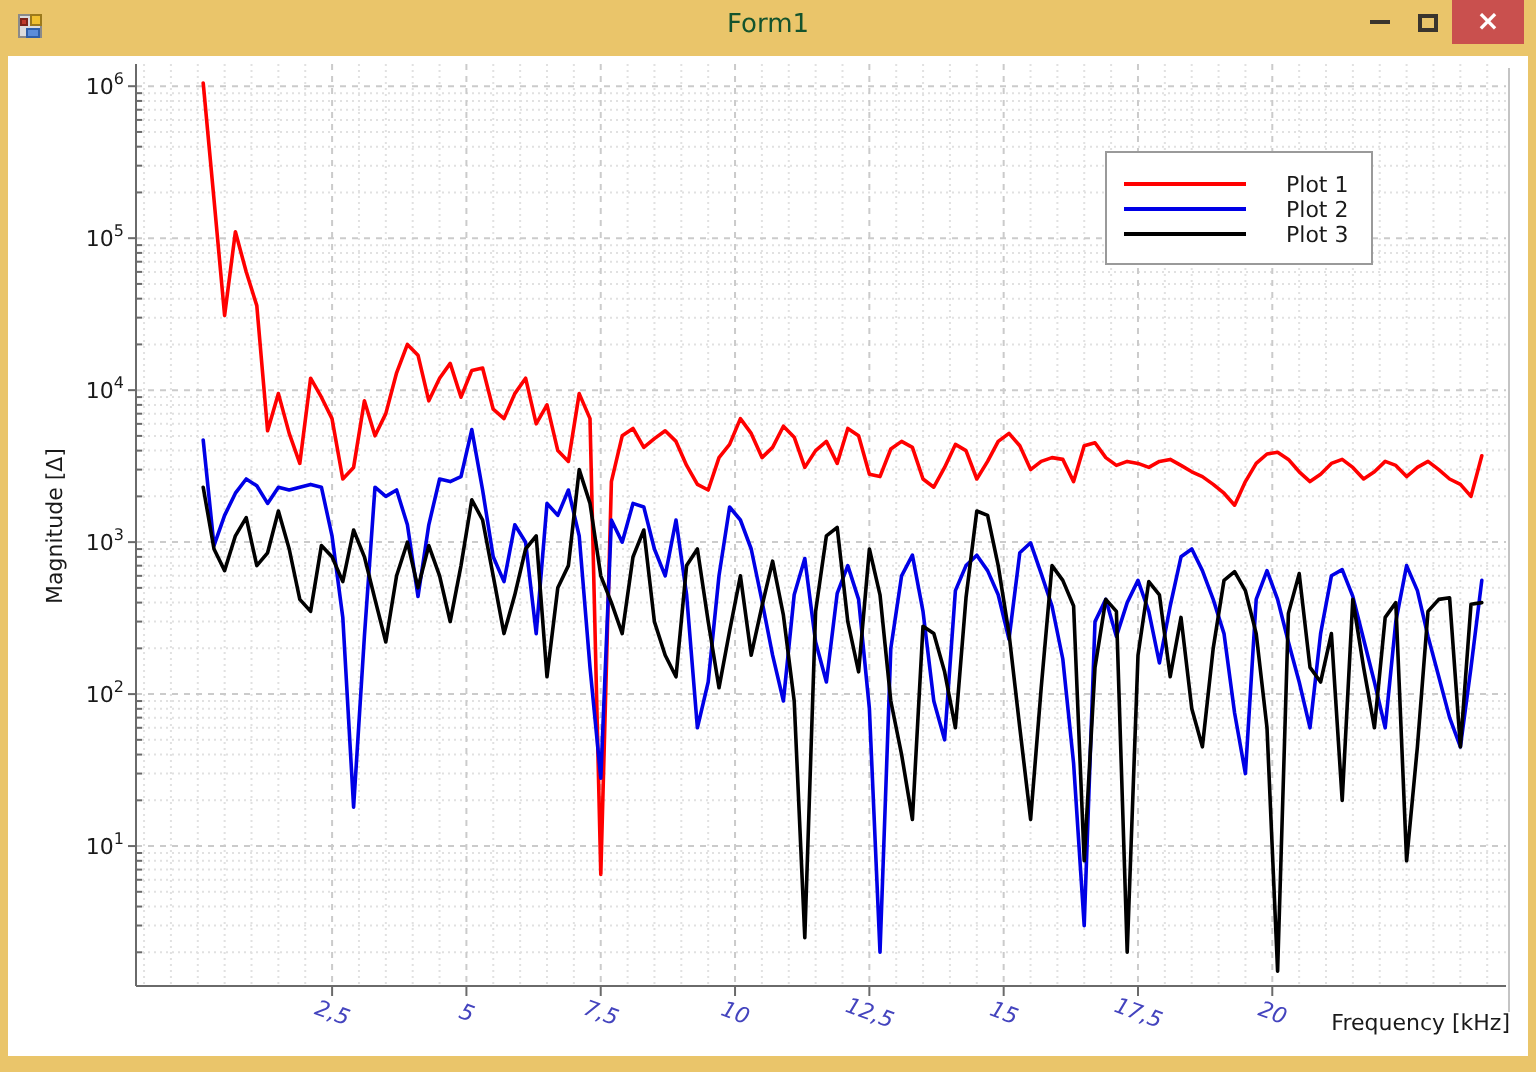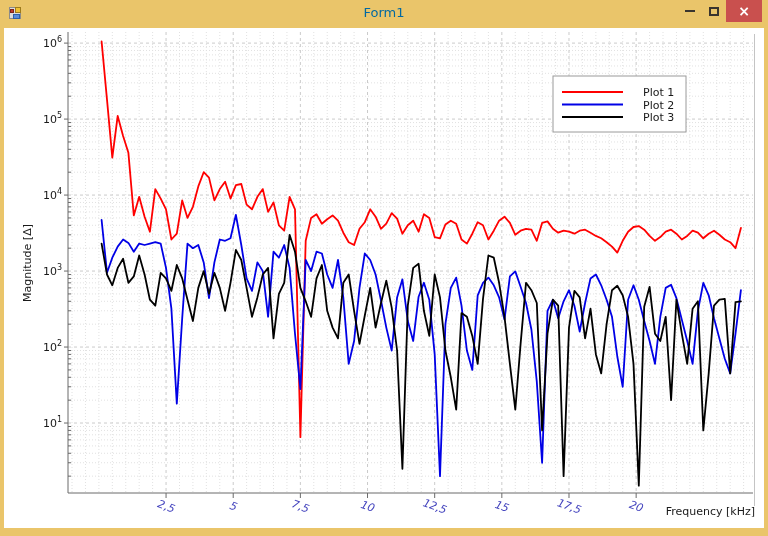--- a/index.html
+++ b/index.html
@@ -11,21 +11,21 @@
     overflow:hidden;
   }
   .titlebar{position:absolute;left:0;top:0;width:768px;height:28px;}
   .app-icon{position:absolute;left:8px;top:5px;width:16px;height:16px;}
   .app-icon .frame{position:absolute;left:1px;top:2px;width:12px;height:12px;border:1px solid #8a8a8a;background:#dcdcdc;}
   .app-icon .sq-red{position:absolute;left:2px;top:4px;width:4px;height:4px;background:#c0392b;border:1px solid #7d241a;}
   .app-icon .sq-yellow{position:absolute;left:7px;top:2px;width:6px;height:6px;background:#f0c030;border:1px solid #9c7a1c;}
   .app-icon .sq-blue{position:absolute;left:5px;top:9px;width:7px;height:5px;background:#5b8dd9;border:1px solid #2f5fa8;}
   .title-text{
     position:absolute;left:0;right:0;top:5px;text-align:center;
-    font-size:13px;color:#0369a1;
+    font-size:13px;color:#14532d;
   }
   .caption-buttons{position:absolute;right:0;top:0;height:22px;display:flex;align-items:flex-start;}
   .btn-min{width:24px;height:22px;display:flex;align-items:center;justify-content:center;cursor:default;}
   .btn-min .glyph{width:10px;border-top:2px solid #3A352E;}
   .btn-max{width:24px;height:22px;display:flex;align-items:center;justify-content:center;cursor:default;}
   .btn-max .glyph{width:10px;height:9px;border:2px solid #3A352E;}
   .btn-close{
     width:36px;height:22px;background:#C9504E;color:#fff;
     display:flex;align-items:center;justify-content:center;
     font-size:14px;font-weight:bold;margin-right:6px;cursor:default;

